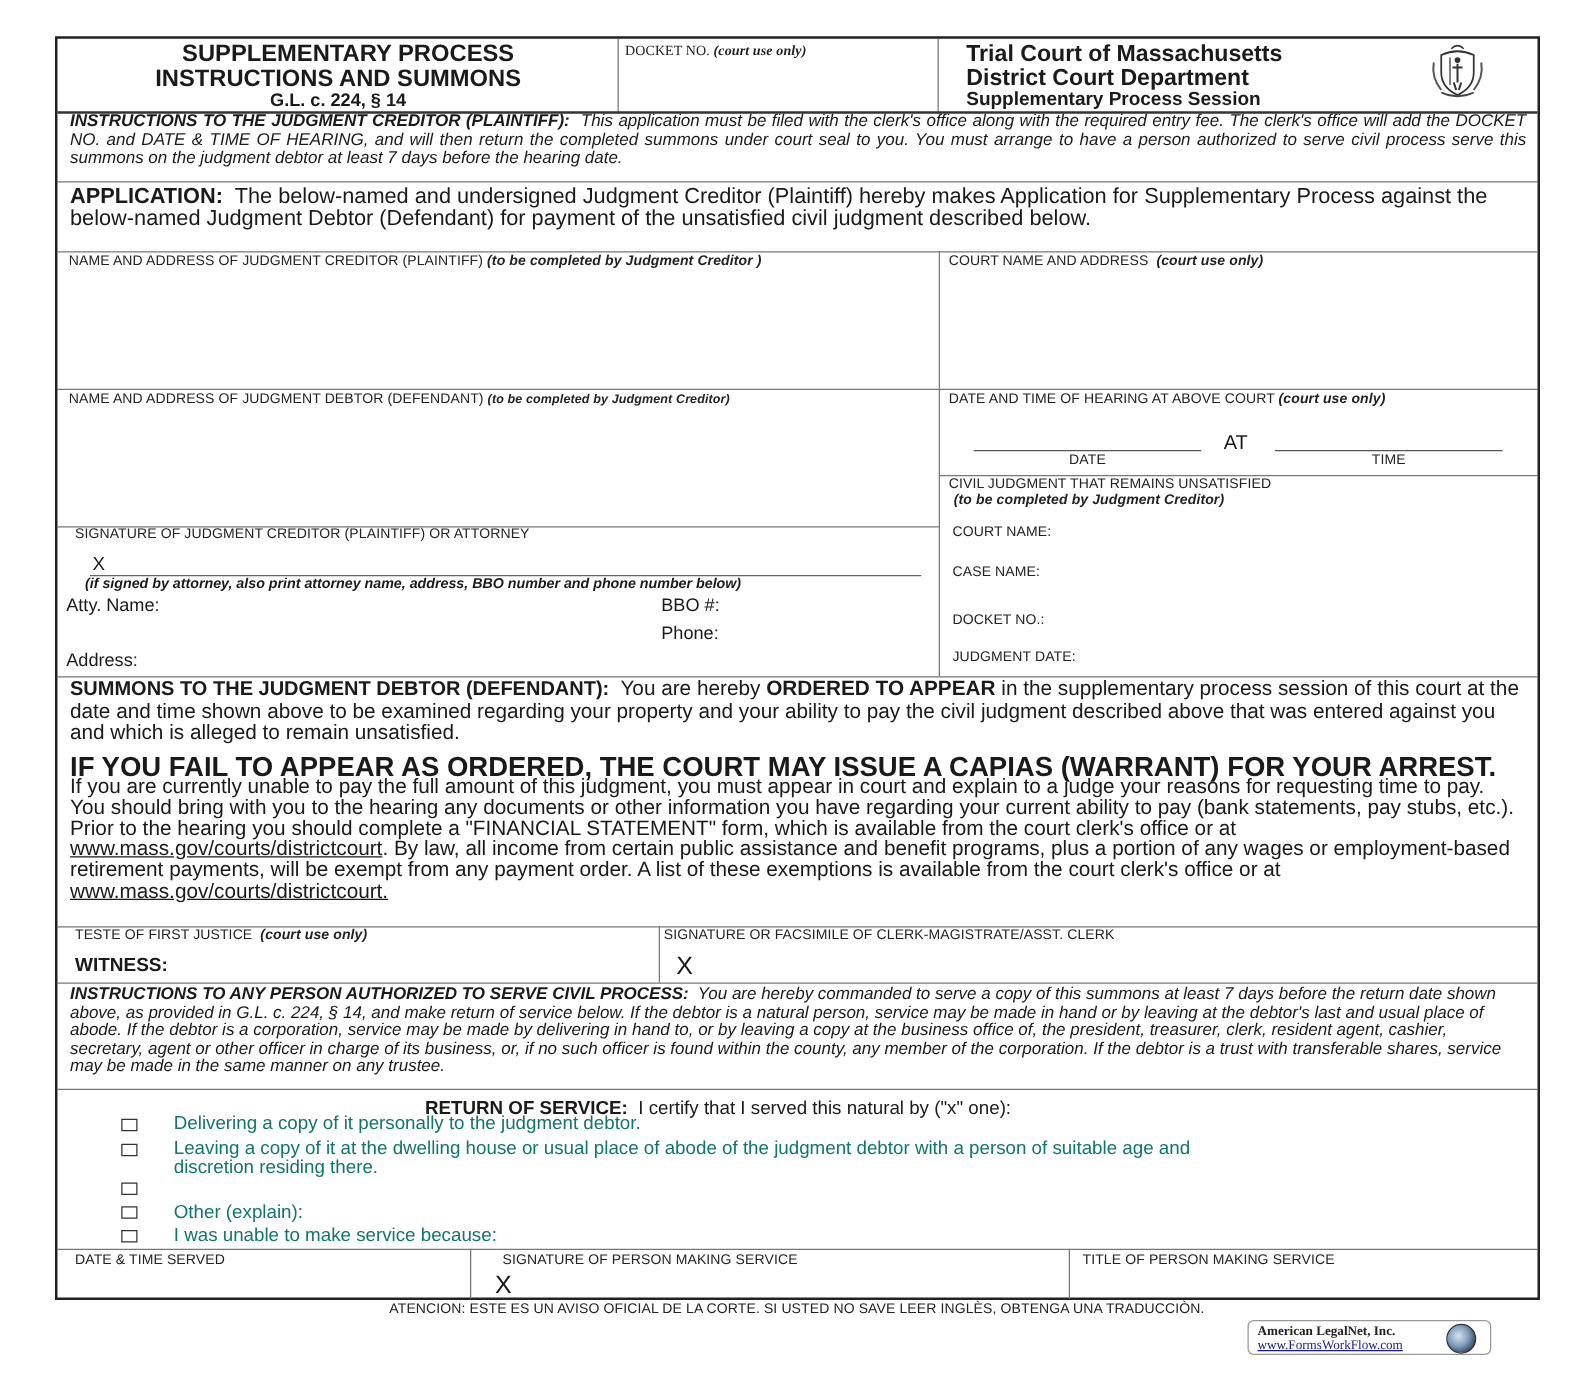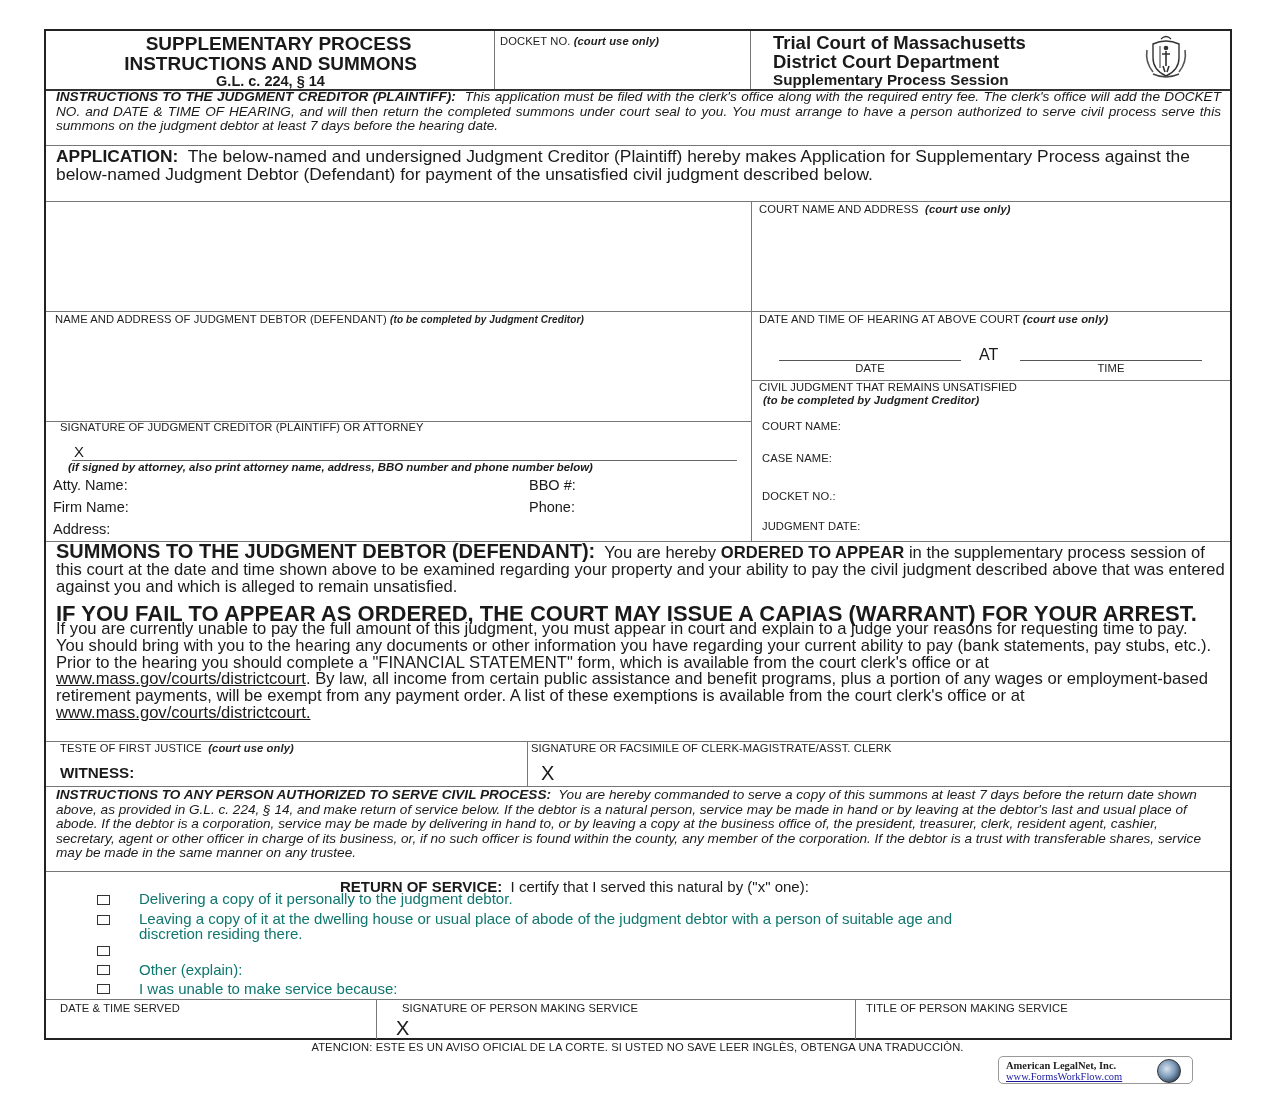--- a/index.html
+++ b/index.html
@@ -26,21 +26,21 @@
 <body>
 
 <div class="form">
 
   <div class="abs title-block" style="left:0;top:3px;width:449px;">
     <div style="font-size:19px;line-height:20px;padding-left:16px;">SUPPLEMENTARY PROCESS</div>
     <div style="font-size:19px;line-height:20px;">INSTRUCTIONS AND SUMMONS</div>
     <div style="font-size:14.5px;line-height:15px;">G.L. c. 224, § 14</div>
   </div>
   <div class="vl" style="left:448px;top:0;height:60px;"></div>
-  <div class="abs sm" style="left:454px;top:4px;width:250px;height:54px;">
+  <div class="abs sm" style="left:454px;top:4px;width:250px;height:54px;font-family:Liberation Serif, serif;">
     <span>DOCKET NO.</span>
     <span class="smi">(court use only)</span>
   </div>
   <div class="vl" style="left:704px;top:0;height:60px;"></div>
   <div class="abs b" style="left:727px;top:2px;">
     <div style="font-size:18.5px;line-height:19px;">Trial Court of Massachusetts</div>
     <div style="font-size:18.5px;line-height:19px;">District Court Department</div>
     <div style="font-size:15.2px;line-height:17px;">Supplementary Process Session</div>
   </div>
   <div class="abs" style="left:1097px;top:3px;width:46px;height:46px;">
@@ -61,20 +61,24 @@
     <span>This application must be filed with the clerk's office along with the required entry fee. The clerk's office will add the DOCKET NO. and DATE &amp; TIME OF HEARING, and will then return the completed summons under court seal to you.  You must arrange to have a person authorized to serve civil process serve this summons on the judgment debtor at least 7 days before the hearing date.</span>
   </div>
   <div class="hl" style="left:0;top:114px;width:1184px;"></div>
 
   <div class="abs" style="left:10px;top:117px;width:1170px;font-size:17.4px;line-height:17.6px;">
     <span class="b">APPLICATION:</span>&nbsp;
     <span>The below-named and undersigned Judgment Creditor (Plaintiff) hereby makes Application for Supplementary Process against the below-named Judgment Debtor (Defendant) for payment of the unsatisfied civil judgment described below.</span>
   </div>
   <div class="hl" style="left:0;top:170px;width:1184px;"></div>
 
+  <div class="abs sm" style="left:9px;top:172px;width:690px;height:106px;">
+    <span>NAME AND ADDRESS OF JUDGMENT CREDITOR (PLAINTIFF)</span>
+    <span class="smi">(to be completed by Judgment Creditor )</span>
+  </div>
   <div class="vl" style="left:705px;top:170px;height:340px;"></div>
   <div class="abs sm" style="left:713px;top:172px;width:465px;height:106px;">
     <span>COURT NAME AND ADDRESS</span>&nbsp;
     <span class="smi">(court use only)</span>
   </div>
   <div class="hl" style="left:0;top:280px;width:1184px;"></div>
 
   <div class="abs sm" style="left:9px;top:282px;width:690px;height:106px;">
     <span>NAME AND ADDRESS OF JUDGMENT DEBTOR (DEFENDANT)</span>
     <span class="smi" style="font-size:10px;">(to be completed by Judgment Creditor)</span>
@@ -114,28 +118,27 @@
   <div class="hl" style="left:0;top:390px;width:705px;"></div>
 
   <div class="abs sm" style="left:14px;top:390px;">SIGNATURE OF JUDGMENT CREDITOR (PLAINTIFF) OR ATTORNEY</div>
   <div class="abs" style="left:26px;top:408px;width:665px;height:22px;">
     <span style="font-size:15px;position:absolute;left:2px;top:4px;">X</span>
     <div style="position:absolute;left:0;top:21px;width:665px;border-top:1px solid #666;"></div>
   </div>
   <div class="abs smi" style="left:22px;top:430px;font-size:11.4px;">(if signed by attorney, also print attorney name, address, BBO number and phone number  below)</div>
   <div class="abs lbl" style="left:7px;top:446px;width:470px;"><span>Atty. Name:</span></div>
   <div class="abs lbl" style="left:483px;top:446px;width:215px;"><span>BBO #:</span></div>
-  <div class="abs lbl" style="left:7px;top:468px;width:470px;"><span>Firm Name:</span></div>
   <div class="abs lbl" style="left:483px;top:468px;width:215px;"><span>Phone:</span></div>
   <div class="abs lbl" style="left:7px;top:490px;width:690px;"><span>Address:</span></div>
 
   <div class="hl" style="left:0;top:510px;width:1184px;"></div>
 
   <div class="abs para" style="left:10px;top:512px;width:1170px;">
-    <span class="b" style="font-size:20px;">SUMMONS TO THE JUDGMENT DEBTOR (DEFENDANT):</span>&nbsp;
+    <span class="b" style="font-size:16px;">SUMMONS TO THE JUDGMENT DEBTOR (DEFENDANT):</span>&nbsp;
     <span>You are hereby</span>
     <span class="b">ORDERED TO APPEAR</span>
     <span>in the supplementary process session of this court at the date and time shown above to be examined regarding your property and your ability to pay the civil judgment described above that was entered against you and which is alleged to remain unsatisfied.</span>
   </div>
   <div class="abs b" style="left:10px;top:570px;font-size:22px;">IF YOU FAIL TO APPEAR AS ORDERED, THE COURT MAY ISSUE A CAPIAS (WARRANT) FOR YOUR ARREST.</div>
   <div class="abs para" style="left:10px;top:590px;width:1160px;">
     <span>If you are currently unable to pay the full amount of this judgment, you must appear in court and explain to a judge your reasons for requesting time to pay.  You should bring with you to the hearing any documents or other information you have regarding your current ability to pay (bank statements, pay stubs, etc.).  Prior to the hearing you should complete a "FINANCIAL STATEMENT" form, which is available from the court clerk's office or at</span>
     <a class="u link">www.mass.gov/courts/districtcourt</a><span>.  By law, all income from certain public assistance and benefit programs, plus a portion of any wages or employment-based retirement payments, will be exempt from any payment order.  A list of these exemptions is available from the court clerk's office or at</span>
     <a class="u link">www.mass.gov/courts/districtcourt.</a>
   </div>

